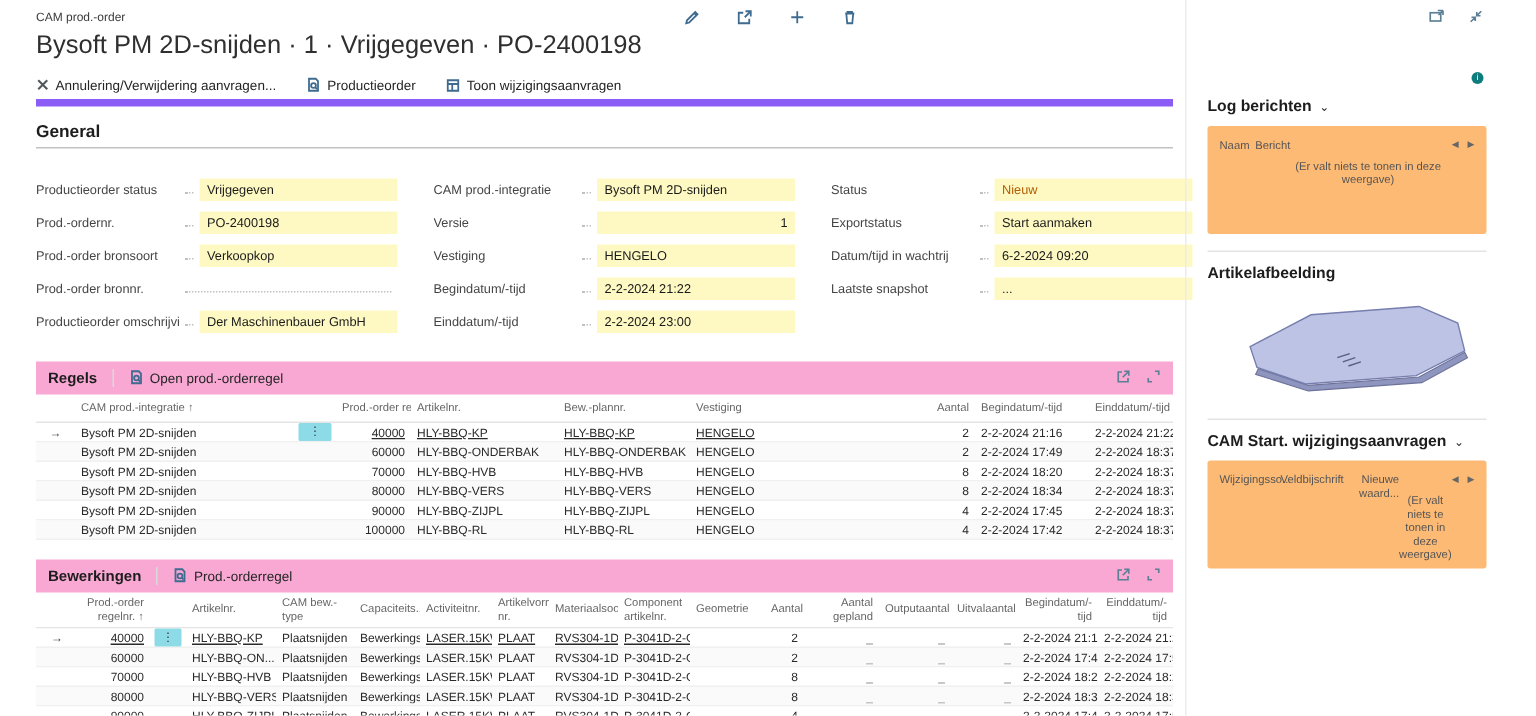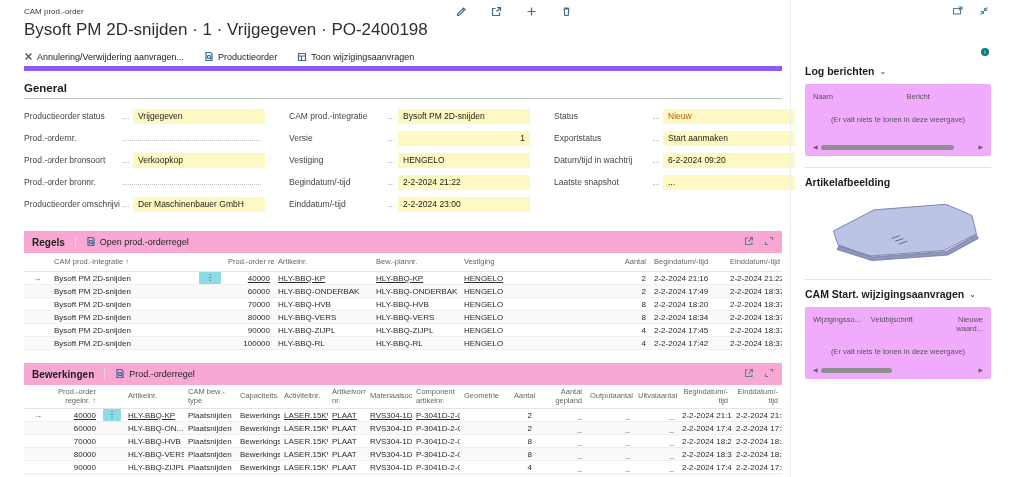--- a/index.html
+++ b/index.html
@@ -17,21 +17,21 @@
   .breadcrumb { font-size:8px; color:#3b3b3b; }
   .winicons { display:flex; gap:24px; margin-left:auto; margin-right:210px; }
   .winicons svg { display:block; }
   .page-title { font-size:17px; font-weight:400; color:#2f2f2f; margin-top:4px; height:24px; white-space:nowrap; }
   .actionbar { display:flex; align-items:center; gap:20px; height:24px; border-bottom:5px solid #8b5cf6; margin-top:3px; }
   .action { display:flex; align-items:center; gap:4px; font-size:9px; color:#252525; cursor:default; }
   .action svg { display:block; }
 
   
   .sec-title { font-size:11.5px; font-weight:bold; color:#1d1d1d; margin-top:11px; padding-bottom:4px; border-bottom:1px solid #c2c2c2; }
-  .gen-grid { display:grid; grid-template-columns:1fr 1fr 1fr; column-gap:24px; margin-top:9px; }
+  .gen-grid { display:grid; grid-template-columns:1fr 1fr 1fr; column-gap:24px; margin-top:19px; }
   .frow { display:flex; align-items:flex-end; height:16px; margin-bottom:6px; }
   .flabel { width:96px; color:#444; font-size:8.5px; white-space:nowrap; overflow:hidden; padding-bottom:3px; flex:none; }
   .fdots { flex:1; border-bottom:1px dotted #c3c1bf; margin:0 4px 5px 3px; min-width:6px; }
   .fval { width:132px; flex:none; background:#fef9c3; height:15px; padding:2px 5px 0 5px; font-size:8.5px; color:#1a1a1a; white-space:nowrap; overflow:hidden; }
   .fval.right { text-align:right; }
 
   
   .band { display:flex; align-items:center; background:#f9a8d4; height:22px; margin-top:13px; padding:0 8px; }
   .band .btitle { font-weight:bold; font-size:10px; color:#1d1d1d; margin-right:10px; }
   .band .bsep { width:1px; height:12px; background:#d9d9d9; margin-right:10px; }
@@ -56,21 +56,21 @@
   .acell { font-size:8px; color:#444; text-align:center; padding:0; }
   .menucell { height:12px; margin:0 3px; }
   .menucell.active { background:#8edbe8; color:#333; text-align:center; line-height:12px; font-size:8px; border-radius:1px; }
 
   
   .side-winicons { display:flex; justify-content:flex-end; gap:16px; padding-right:2px; }
   .dotrow { display:flex; justify-content:flex-end; margin-top:30px; height:9px; padding-right:2px; }
   .infodot { width:8px; height:8px; border-radius:50%; background:#0d7c7c; color:#fff; font-size:6px; line-height:8px; text-align:center; }
   .fb-title { font-size:10.5px; font-weight:bold; color:#1d1d1d; margin-top:8px; display:flex; align-items:center; gap:5px; }
   .chev { font-size:8px; color:#333; font-weight:normal; }
-  .fb-card { background:#f0abfc; border-radius:2px; margin-top:7px; padding:8px 8px 4px 8px; height:72px; display:flex; flex-direction:column; }
+  .fb-card { background:#fdba74; border-radius:2px; margin-top:7px; padding:8px 8px 4px 8px; height:72px; display:flex; flex-direction:row; }
   .fb-cols { display:grid; font-size:7.5px; color:#555; }
   .log-cols { grid-template-columns:55% 45%; }
   .chg-cols { grid-template-columns:34% 40% 26%; }
   .chg-cols .last { text-align:right; }
   .fb-empty { font-size:7.5px; color:#555; text-align:center; margin-top:14px; flex:1; }
   .hscroll { display:flex; align-items:center; gap:3px; height:10px; }
   .harrow { font-size:6px; color:#666; line-height:1; }
   .htrack { flex:1; height:5px; position:relative; }
   .hthumb { position:absolute; left:0; top:0; height:5px; background:#8f8f8f; border-radius:2.5px; }
   .fb-divider { border-top:1px solid #e3e3e3; margin:11px 0 0 0; }
@@ -150,20 +150,21 @@
     <div class="gen-grid">
       <div>
           <div class="frow">
             <span class="flabel">Productieorder status</span>
             <span class="fdots"></span>
             <span class="fval">Vrijgegeven</span>
           </div>
           <div class="frow">
             <span class="flabel">Prod.-ordernr.</span>
             <span class="fdots"></span>
+            <span class="fval">PO-2400198</span>
           </div>
           <div class="frow">
             <span class="flabel">Prod.-order bronsoort</span>
             <span class="fdots"></span>
             <span class="fval">Verkoopkop</span>
           </div>
           <div class="frow">
             <span class="flabel">Prod.-order bronnr.</span>
             <span class="fdots"></span>
           </div>

